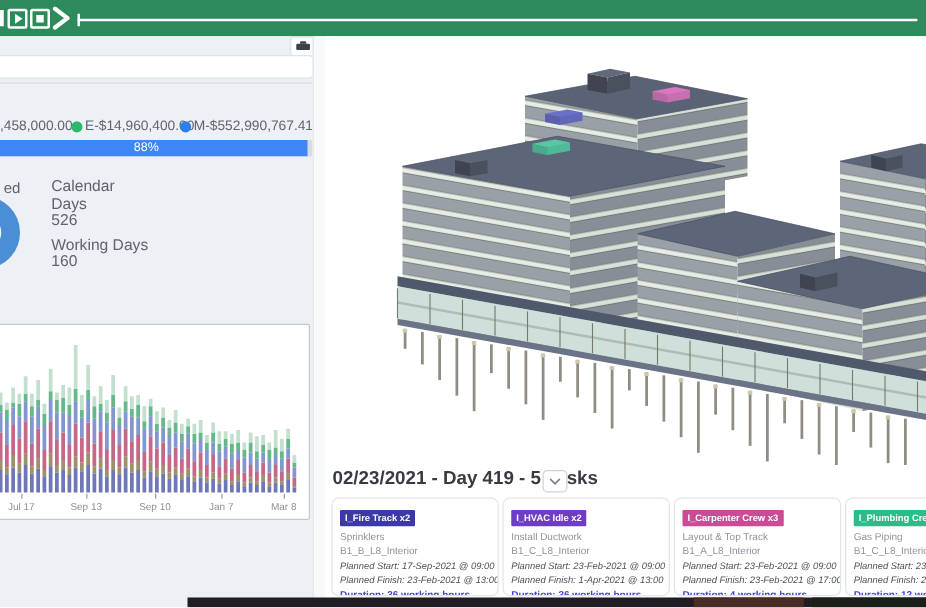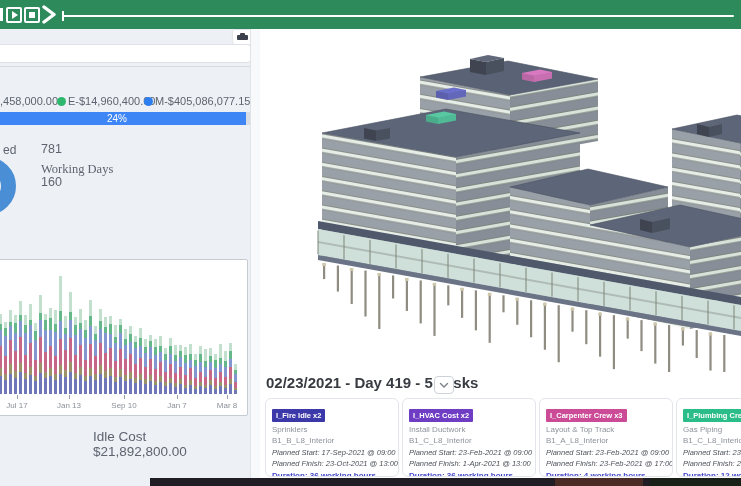--- a/index.html
+++ b/index.html
@@ -29,21 +29,21 @@
   .legend-item{position:absolute;top:0;display:flex;align-items:center;}
   .dot{width:9px;height:9px;border-radius:50%;margin-right:2px;}
   .progress-track{position:absolute;left:-16px;top:83px;width:266px;height:13px;background:#d9dde3;}
   .progress-fill{position:absolute;left:0;top:0;height:13px;width:262px;background:#3e86f5;}
   .progress-label{position:absolute;left:123px;top:1px;font-size:10px;color:#fff;}
   .elapsed-frag{position:absolute;left:3px;top:114px;font-size:12px;color:#5d6470;}
   .donut{position:absolute;left:-42px;top:128px;width:28px;height:28px;border:15px solid #4a8fd6;border-radius:50%;background:#edf0f4;}
   .stats{position:absolute;left:41px;top:114px;font-size:12.5px;color:#5d6470;line-height:13.5px;}
   .stats .grp{margin-bottom:6px;}
   .cal-label{width:64px;}
-  .nowrap{white-space:nowrap;font-family:Liberation Serif, serif;}
+  .nowrap{white-space:nowrap;}
   .chart-card{position:absolute;left:-10px;top:230px;width:256px;height:155px;background:#fff;border:1px solid #c5cbd3;border-radius:2px;overflow:hidden;}
   .tick{position:absolute;top:135px;width:1px;height:4px;background:#9aa0a8;}
   .ticklabel{position:absolute;top:141px;width:40px;text-align:center;font-size:8px;color:#8a9098;}
   .idle{position:absolute;left:93px;top:400px;font-size:13.5px;color:#5d6470;line-height:15px;}
   
   .vscroll{position:absolute;left:250px;top:29px;width:9px;height:457px;background:#f7f9fa;border-left:1px solid #e0e4e9;border-right:1px solid #dde1e6;}
   
   .viewport{position:absolute;left:260px;top:29px;width:481px;height:457px;background:#fff;}
   .navtools{position:absolute;left:268px;top:345px;height:27px;display:flex;gap:6px;align-items:center;}
   .tool{width:25px;height:25px;border-radius:6px;background:#fff;display:flex;align-items:center;justify-content:center;
@@ -98,36 +98,37 @@
     <div class="legend">
       <div class="legend-item" style="left:0;">
         <span>,458,000.00</span>
       </div>
       <div class="legend-item" style="left:57px;">
         <span class="dot" style="background:#2eb86e;"></span>
         <span>E-$14,960,400.00</span>
       </div>
       <div class="legend-item" style="left:144px;">
         <span class="dot" style="background:#2d7ff0;"></span>
-        <span>M-$405,086,077.15</span>
+        <span>M-$552,990,767.41</span>
       </div>
     </div>
 
     <div class="progress-track">
       <div class="progress-fill">
-        <span class="progress-label">24%</span>
+        <span class="progress-label">88%</span>
       </div>
     </div>
 
     <span class="elapsed-frag">ed</span>
     <div class="donut"></div>
 
     <div class="stats">
       <div class="grp">
-        <div>781</div>
+        <div class="cal-label">Calendar Days</div>
+        <div>526</div>
       </div>
       <div class="grp">
         <div class="nowrap">Working Days</div>
         <div>160</div>
       </div>
     </div>
 
     <div class="chart-card">
       <div style="position:absolute;left:0;top:0;width:100%;height:100%;">
           <div style="position: absolute; left: 8px; width: 3px; bottom: 21px; height: 18px; background: rgb(91, 100, 174); opacity: 0.88;"></div>
@@ -416,34 +417,30 @@
           <div style="position: absolute; left: 243px; width: 3px; bottom: 25px; height: 2px; background: rgb(141, 131, 85); opacity: 0.88;"></div>
           <div style="position: absolute; left: 243px; width: 3px; bottom: 27px; height: 6px; background: rgb(191, 82, 120); opacity: 0.88;"></div>
           <div style="position: absolute; left: 243px; width: 3px; bottom: 33px; height: 8px; background: rgb(114, 136, 201); opacity: 0.88;"></div>
           <div style="position: absolute; left: 243px; width: 3px; bottom: 41px; height: 4px; background: rgb(79, 174, 122); opacity: 0.88;"></div>
           <div style="position: absolute; left: 243px; width: 3px; bottom: 45px; height: 6px; background: rgb(185, 220, 198); opacity: 0.88;"></div>
         </div>
       <div style="position:absolute;left:0;top:0;width:100%;height:100%;">
           <div class="tick" style="left: 26px;"></div>
           <div class="ticklabel" style="left: 6px;">Jul 17</div>
           <div class="tick" style="left: 78px;"></div>
-          <div class="ticklabel" style="left: 58px;">Jan 13</div>
+          <div class="ticklabel" style="left: 58px;">Sep 13</div>
           <div class="tick" style="left: 133px;"></div>
           <div class="ticklabel" style="left: 113px;">Sep 10</div>
           <div class="tick" style="left: 186px;"></div>
           <div class="ticklabel" style="left: 166px;">Jan 7</div>
           <div class="tick" style="left: 236px;"></div>
           <div class="ticklabel" style="left: 216px;">Mar 8</div>
         </div>
     </div>
 
-    <div class="idle">
-      <div>Idle Cost</div>
-      <div>$21,892,800.00</div>
-    </div>
   </div>
 
   <div class="vscroll"></div>
 
   <div class="viewport">
     <svg width="481" height="344" viewBox="0 0 481 344">
       <defs>
         <pattern id="bandL" width="8" height="14" patternUnits="userSpaceOnUse" patternTransform="rotate(10)">
           <rect width="8" height="14" fill="#99a0a7"></rect>
           <rect y="8" width="8" height="5" fill="#e6ece6"></rect>
@@ -635,30 +632,30 @@
 
   <div class="tasksbar">
     <div class="date-header">02/23/2021 - Day 419 - 5 Tasks</div>
     <div class="dd-btn">
       <svg width="10" height="7" viewBox="0 0 10 7">
         <path d="M1.5 1.5 L5 5 L8.5 1.5" fill="none" stroke="#7a828a" stroke-width="1.4" stroke-linecap="round"></path>
       </svg>
     </div>
 
     <div class="card" style="left:5px;">
-      <span class="badge" style="background:#3b39a9">I_Fire Idle x2</span>
+      <span class="badge" style="background:#3b39a9">I_Fire Track x2</span>
       <div class="c-name">Sprinklers</div>
       <div class="c-loc">B1_B_L8_Interior</div>
       <div class="c-plan">Planned Start: 17-Sep-2021 @ 09:00</div>
-      <div class="c-plan">Planned Finish: 23-Oct-2021 @ 13:00</div>
+      <div class="c-plan">Planned Finish: 23-Feb-2021 @ 13:00</div>
       <div class="c-dur">Duration: 36 working hours</div>
     </div>
 
     <div class="card" style="left:142px;">
-      <span class="badge" style="background:#6f3cc4">I_HVAC Cost x2</span>
+      <span class="badge" style="background:#6f3cc4">I_HVAC Idle x2</span>
       <div class="c-name">Install Ductwork</div>
       <div class="c-loc">B1_C_L8_Interior</div>
       <div class="c-plan">Planned Start: 23-Feb-2021 @ 09:00</div>
       <div class="c-plan">Planned Finish: 1-Apr-2021 @ 13:00</div>
       <div class="c-dur">Duration: 36 working hours</div>
     </div>
 
     <div class="card" style="left:279px;">
       <span class="badge" style="background:#cb4b96">I_Carpenter Crew x3</span>
       <div class="c-name">Layout &amp; Top Track</div>

